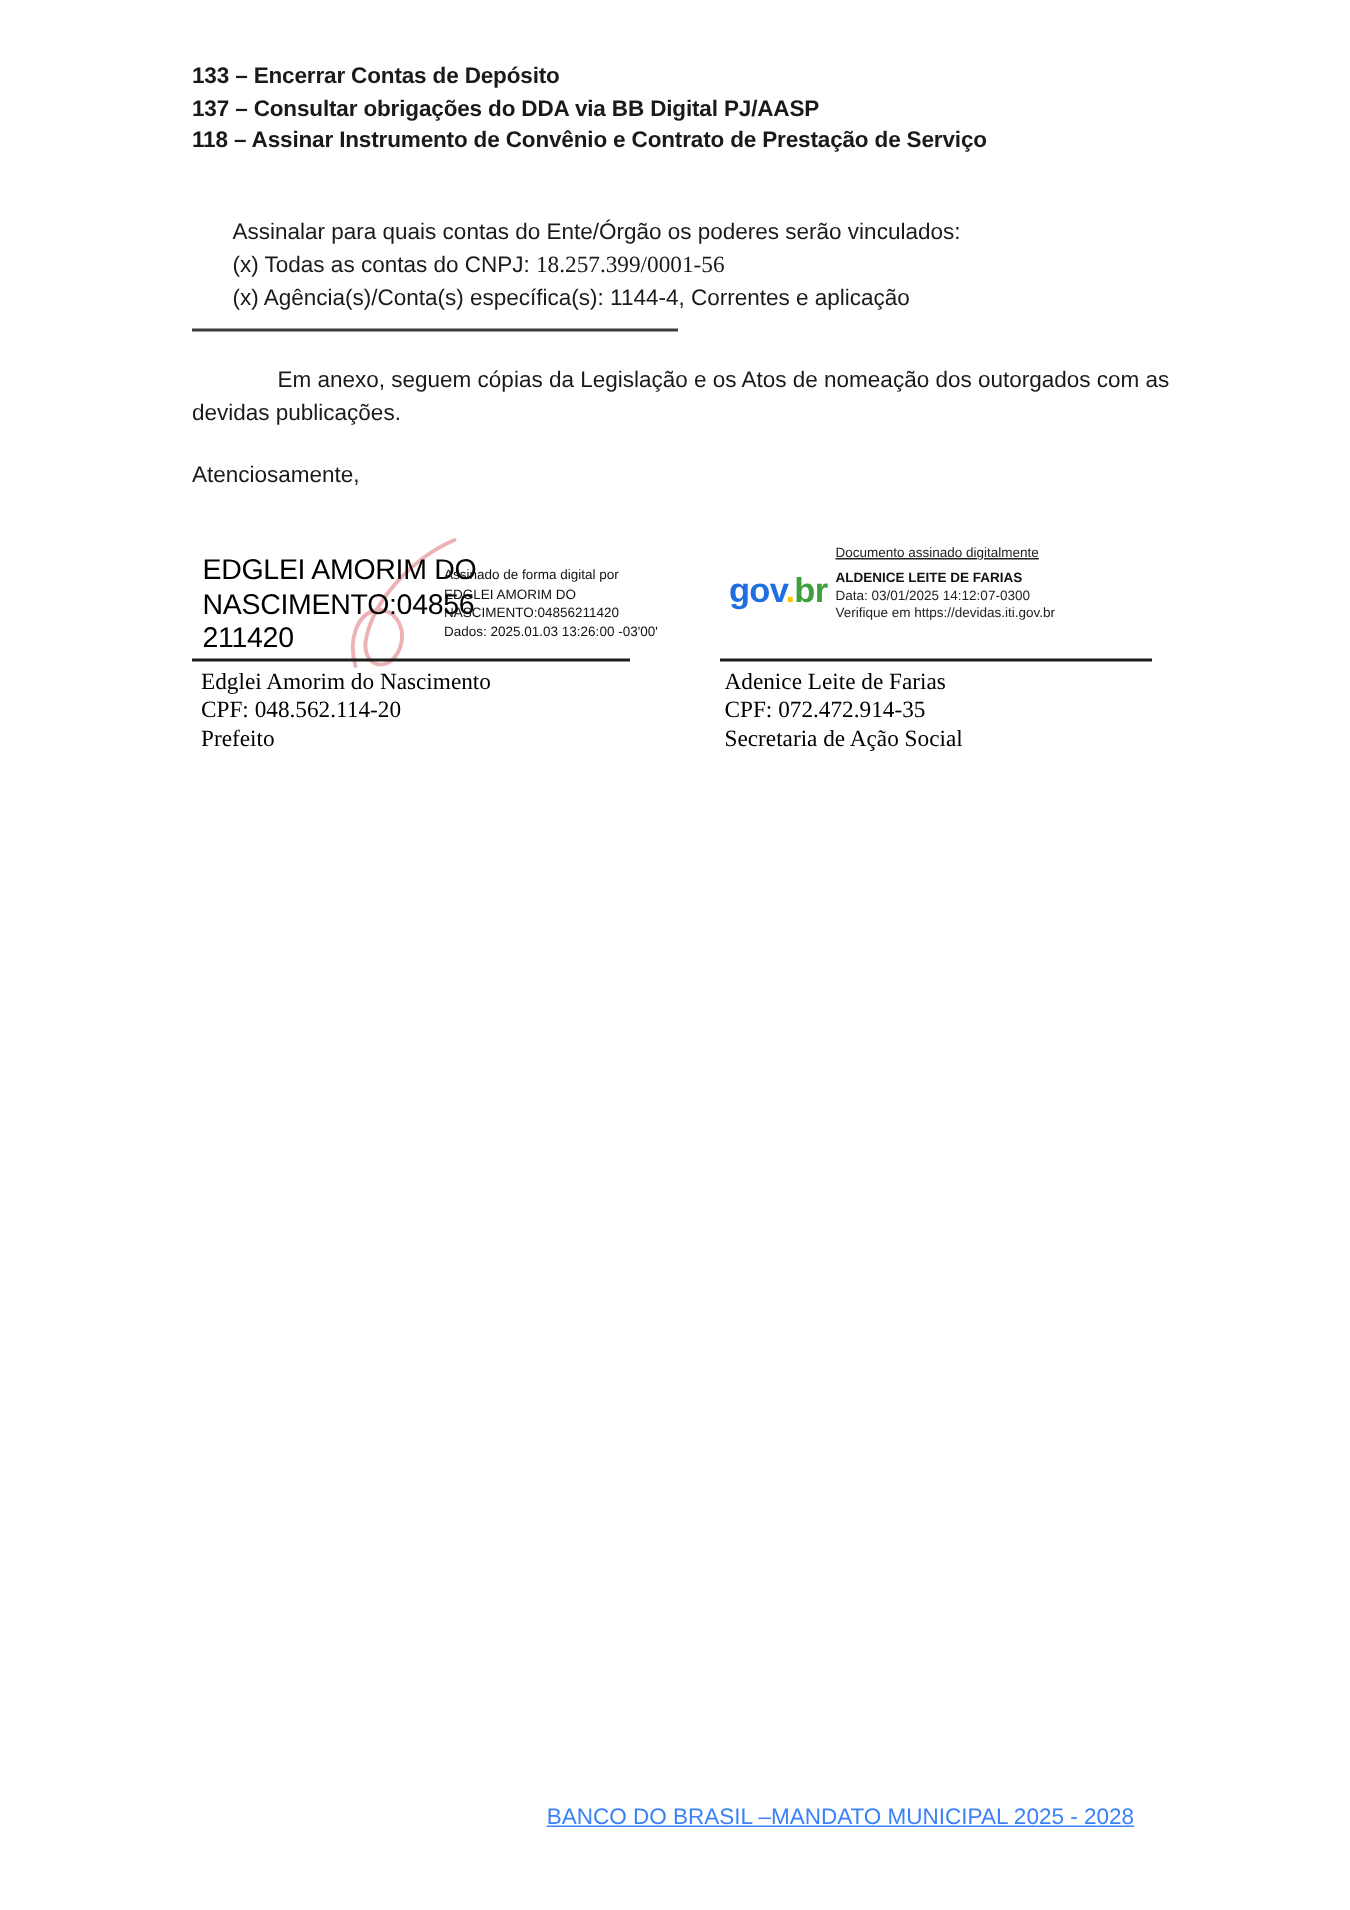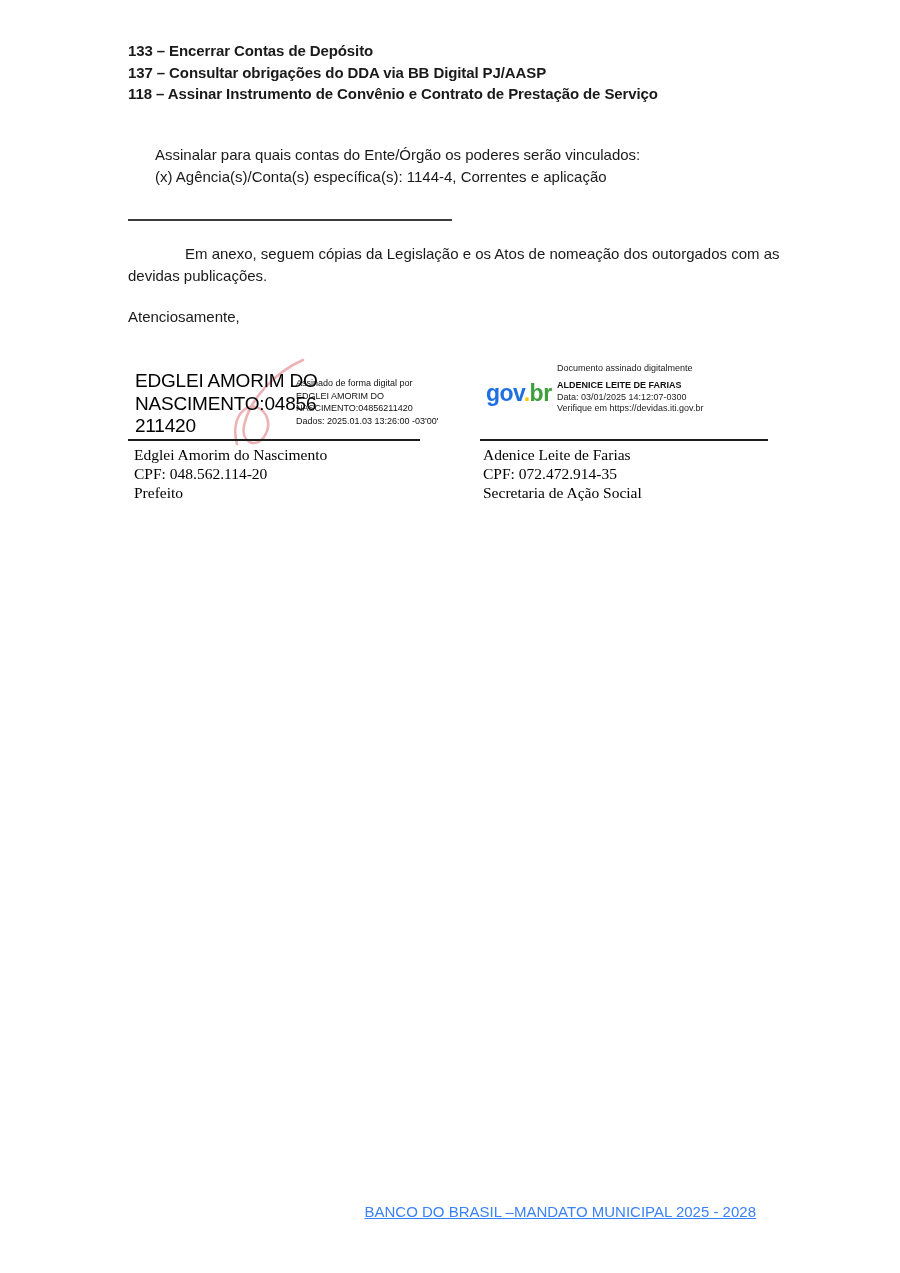--- a/index.html
+++ b/index.html
@@ -24,21 +24,21 @@
   .acro-swirl { position: absolute; left: 215px; top: 356px; width: 100px; height: 100px; pointer-events: none; }
 
   .sig-rule-left  { position: absolute; left: 128px; top: 439px; width: 292px; border-top: 2px solid #1c1c1c; }
   .sig-rule-right { position: absolute; left: 480px; top: 439px; width: 288px; border-top: 2px solid #1c1c1c; }
 
   .sig-block { font-family: Liberation Serif, serif; font-size: 15.5px; line-height: 18.8px; color: #000; }
   .sig-left  { position: absolute; left: 134px; top: 446px; }
   .sig-right { position: absolute; left: 483px; top: 446px; }
 
   
-  .govbr-header { position: absolute; left: 557px; top: 363px; font-size: 9px; color: #222; }
+  .govbr-header { position: absolute; left: 557px; top: 363px; font-size: 9px; color: #222; text-decoration: underline; }
   .govbr-logo { position: absolute; left: 486px; top: 380px; font-size: 23px; font-weight: bold; letter-spacing: -0.5px; }
   .govbr-logo .g-gov { color: #1f6fe0; }
   .govbr-logo .g-dot { color: #fdc500; }
   .govbr-logo .g-br  { color: #3da03d; }
   .govbr-name   { position: absolute; left: 557px; top: 380px; font-size: 9px; font-weight: bold; color: #111; }
   .govbr-date   { position: absolute; left: 557px; top: 391.5px; font-size: 9px; color: #222; }
   .govbr-verify { position: absolute; left: 557px; top: 403px; font-size: 9px; color: #222; }
 
   .footer { position: absolute; right: 144px; top: 1203px; font-size: 15px; color: #3b82f6; text-decoration: underline; }
 </style>
@@ -48,20 +48,21 @@
 <div class="page">
 
   <div class="powers-list">
     <div>133 – Encerrar Contas de Depósito</div>
     <div>137 – Consultar obrigações do DDA via BB Digital PJ/AASP</div>
     <div>118 – Assinar Instrumento de Convênio e Contrato de Prestação de Serviço</div>
   </div>
 
   <div class="accounts">
     <div>Assinalar para quais contas do Ente/Órgão os poderes serão vinculados:</div>
+    <div><span>(x) Todas as contas do CNPJ: </span><span class="cnpj-value">18.257.399/0001-56</span></div>
     <div>(x) Agência(s)/Conta(s) específica(s): 1144-4, Correntes e aplicação</div>
   </div>
 
   <div class="account-rule"></div>
 
   <div class="attachment">Em anexo, seguem cópias da Legislação e os Atos de nomeação dos outorgados com as devidas publicações.</div>
 
   <div class="closing">Atenciosamente,</div>
 
   <svg class="acro-swirl" viewBox="0 0 100 100">

